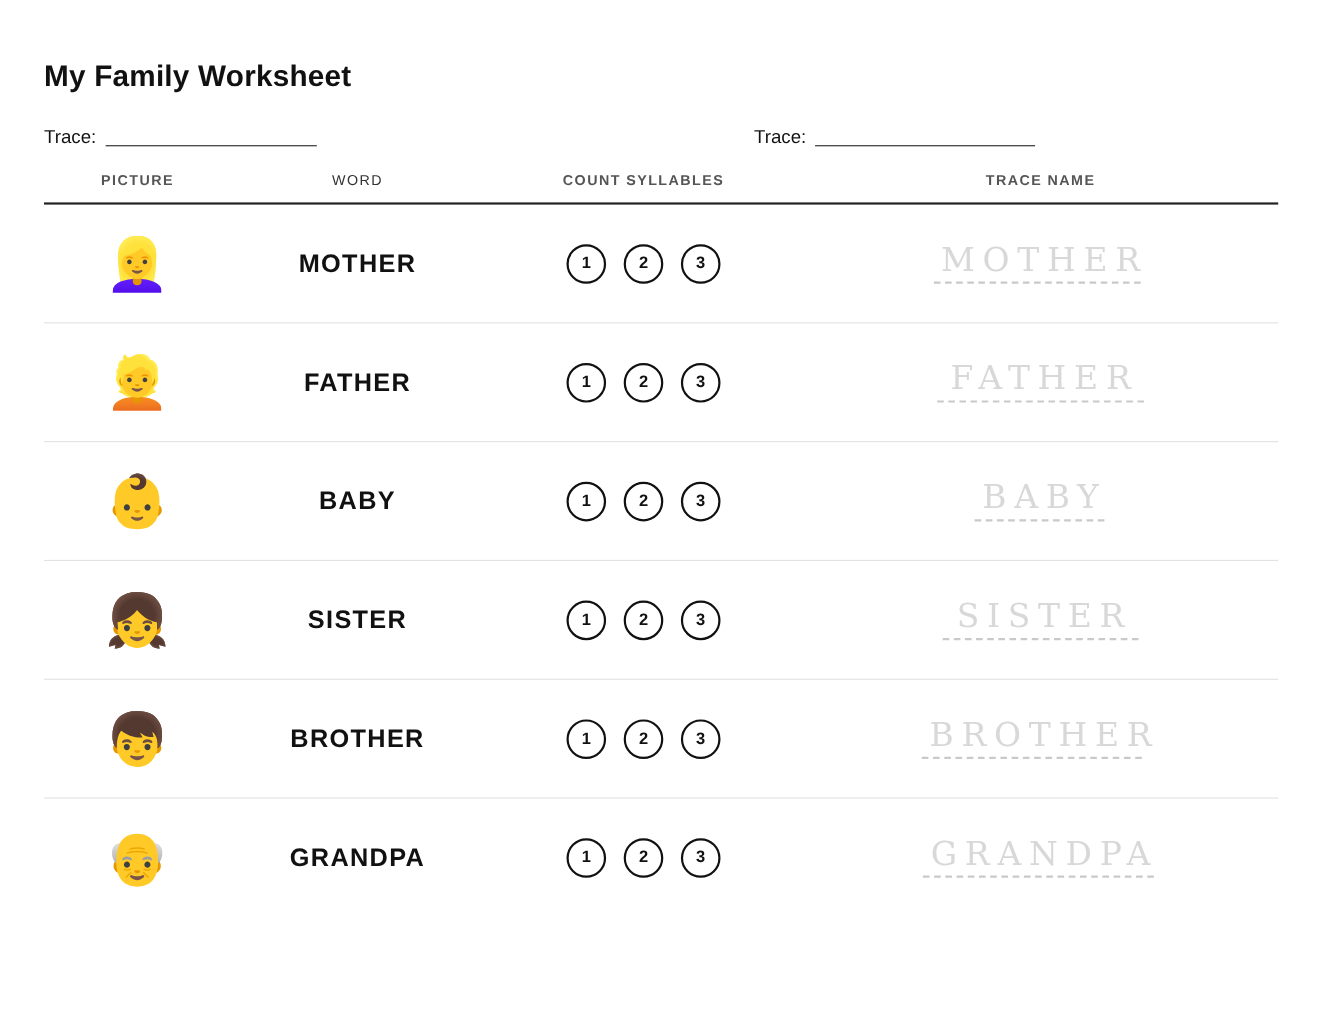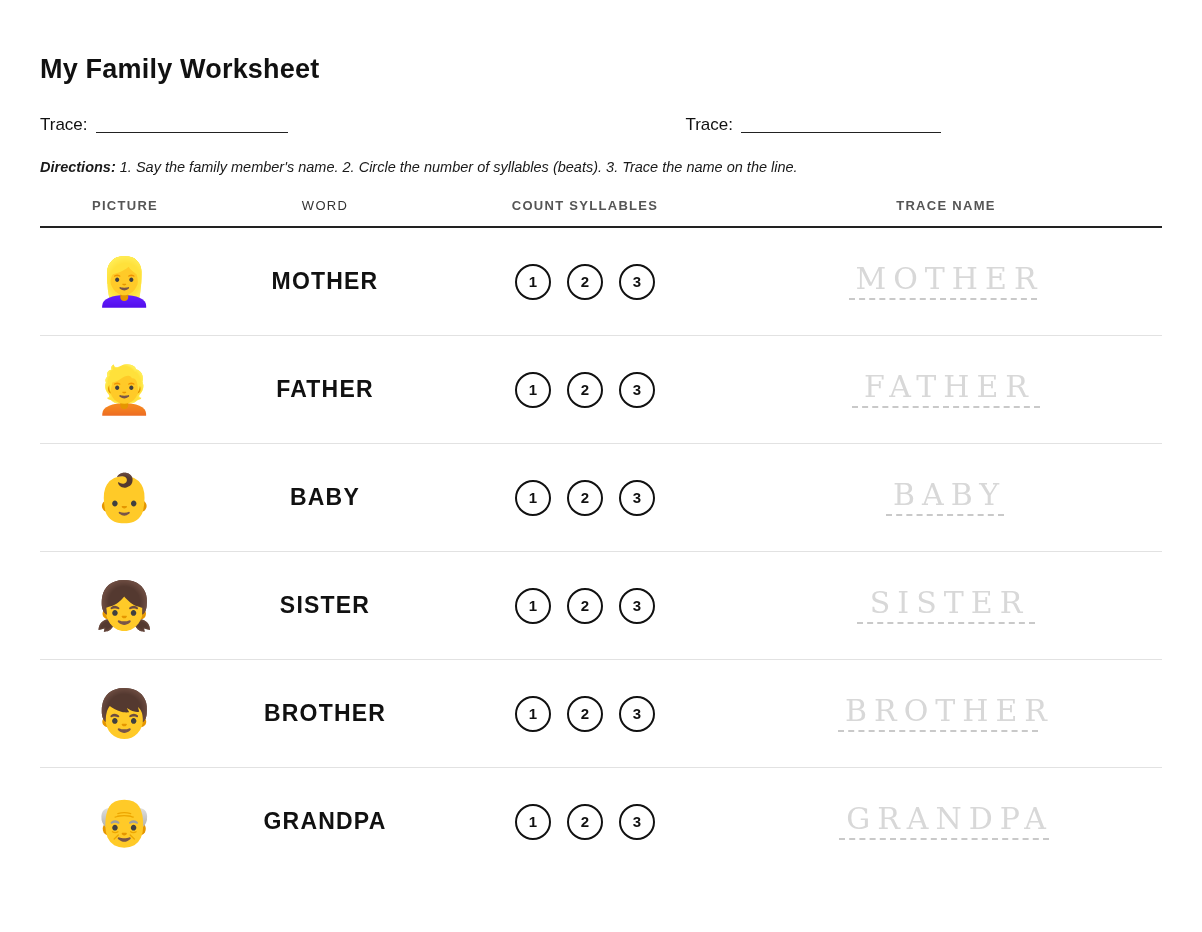--- a/index.html
+++ b/index.html
@@ -159,23 +159,20 @@
     <div class="field">
       <span class="field-label">Trace:</span>
       <span class="field-line name-line"></span>
     </div>
     <div class="field">
       <span class="field-label">Trace:</span>
       <span class="field-line date-line"></span>
     </div>
   </div>
 
-  <div class="directions">
-    <b>Directions:</b><span> 1. Say the family member's name. 2. Circle the number of syllables (beats). 3. Trace the name on the line.</span>
-  </div>
 
   <table class="sheet">
     <colgroup>
       <col class="col-pic">
       <col class="col-word">
       <col class="col-count">
       <col class="col-trace">
     </colgroup>
     <thead>
       <tr>

